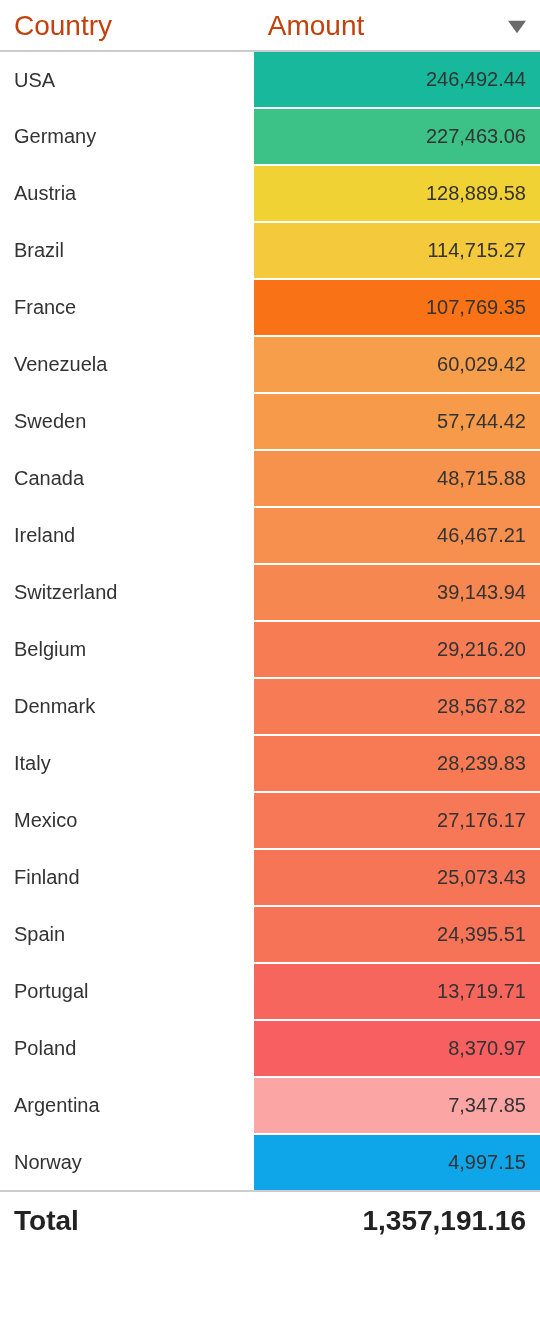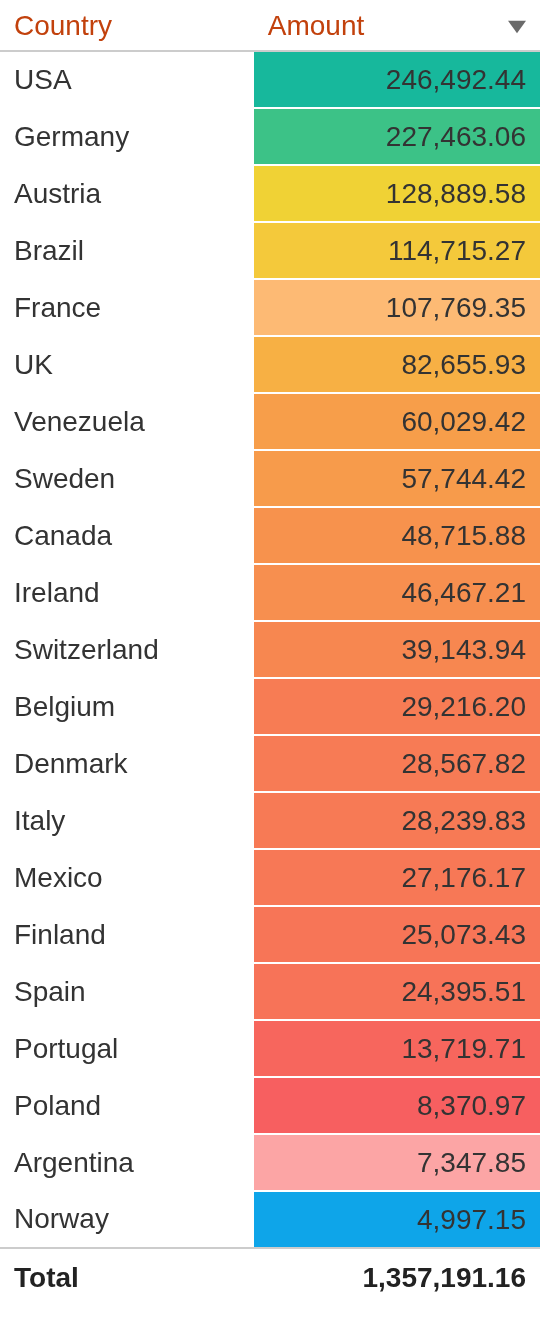--- a/index.html
+++ b/index.html
@@ -40,21 +40,21 @@
     }
     .sort-icon svg {
       width: 18px;
       height: 14px;
       fill: #6a6a6a;
     }
     .data-row {
       height: 57px;
     }
     .data-row td {
-      font-size: 28px;
+      font-size: 20px;
       font-weight: 400;
       color: #333333;
     }
     .country-cell {
       padding: 0 14px;
       text-align: left;
       width: 47%;
       color: #333333;
     }
     .amount-cell {
@@ -116,25 +116,21 @@
       <tr class="data-row">
         <td class="country-cell">Austria</td>
         <td class="amount-cell" style="background-color: rgb(240, 210, 53);">128,889.58</td>
       </tr>
       <tr class="data-row">
         <td class="country-cell">Brazil</td>
         <td class="amount-cell" style="background-color: rgb(244, 201, 59);">114,715.27</td>
       </tr>
       <tr class="data-row">
         <td class="country-cell">France</td>
-        <td class="amount-cell" style="background-color: #fdba74;">107,769.35</td>
-      </tr>
-      <tr class="data-row">
-        <td class="country-cell">UK</td>
-        <td class="amount-cell" style="background-color: rgb(247, 176, 68);">82,655.93</td>
+        <td class="amount-cell" style="background-color: #f97316;">107,769.35</td>
       </tr>
       <tr class="data-row">
         <td class="country-cell">Venezuela</td>
         <td class="amount-cell" style="background-color: rgb(247, 158, 74);">60,029.42</td>
       </tr>
       <tr class="data-row">
         <td class="country-cell">Sweden</td>
         <td class="amount-cell" style="background-color: rgb(247, 155, 75);">57,744.42</td>
       </tr>
       <tr class="data-row">

